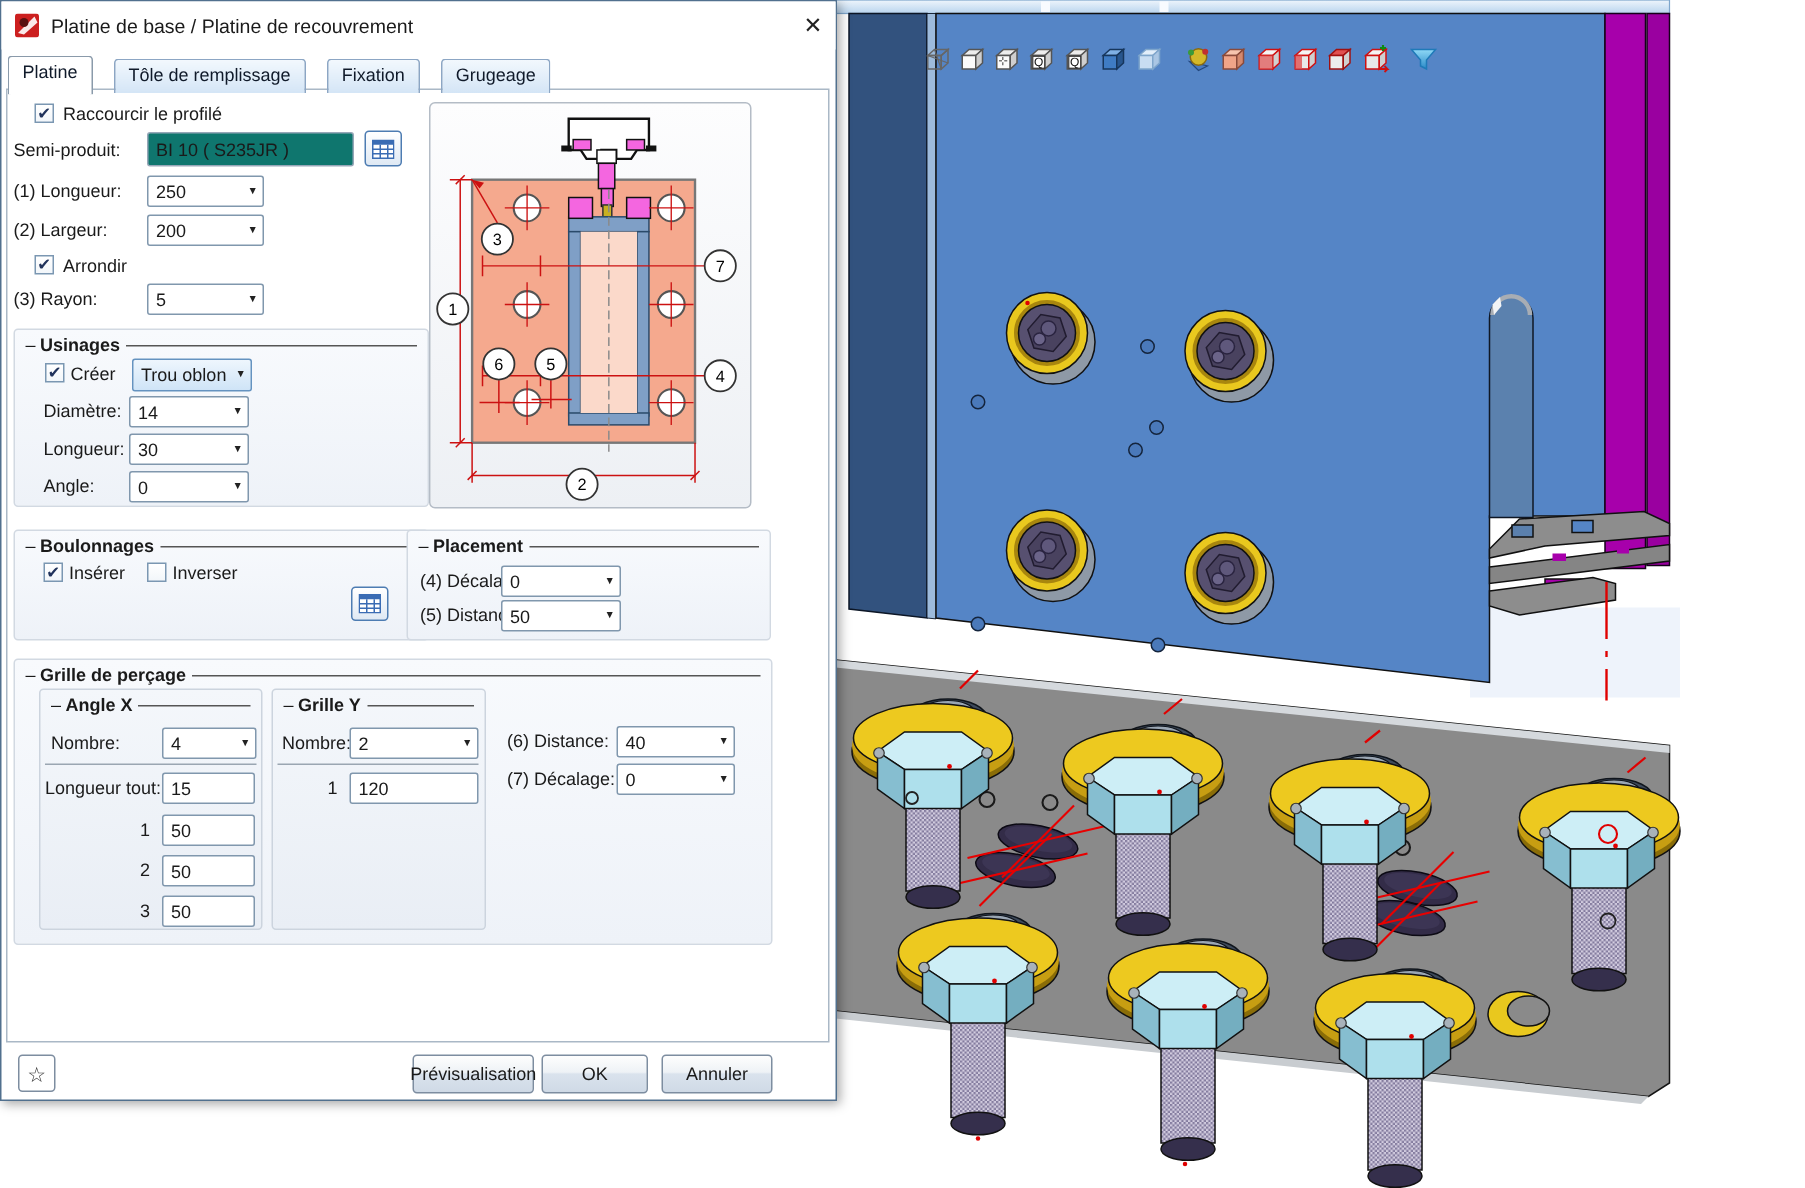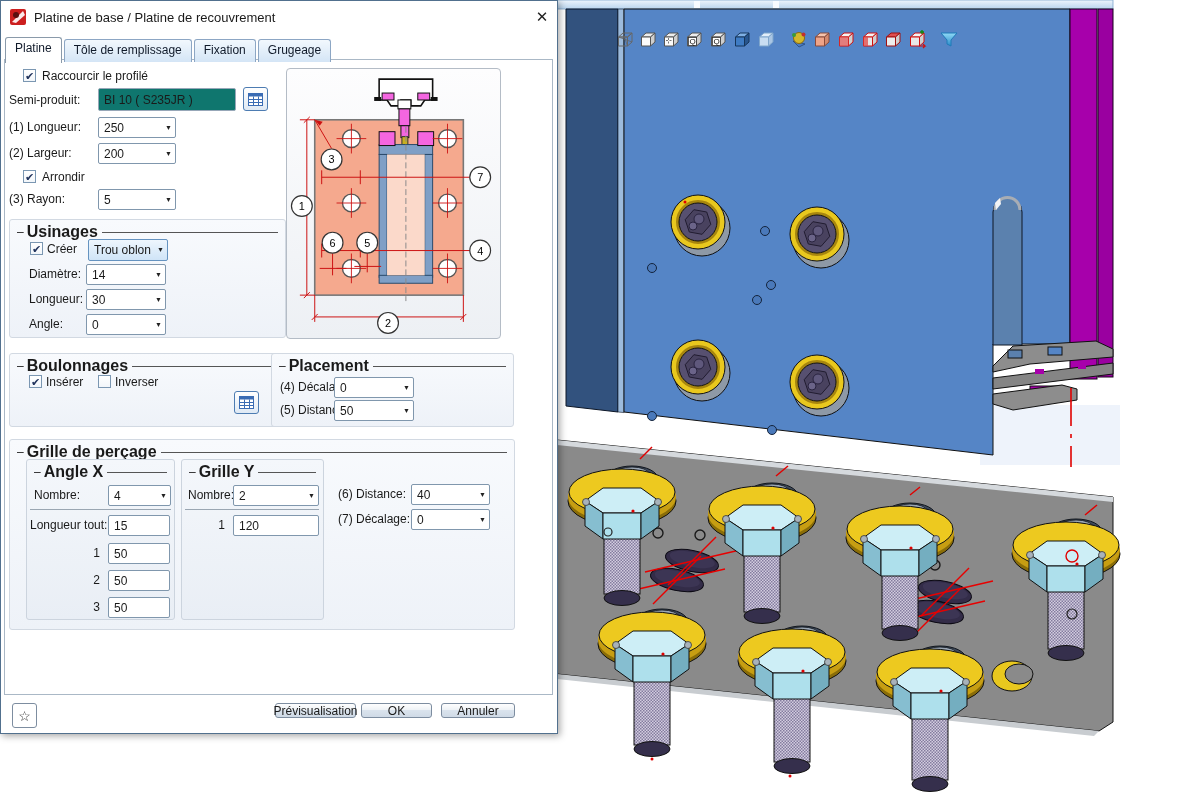--- a/index.html
+++ b/index.html
@@ -6,45 +6,45 @@
   body { width:1203px; height:792px; position:relative; background:#fff; overflow:hidden;
          font-family:"Liberation Sans", sans-serif; font-size:12px; color:#1a1a1a; }
   #scene { position:absolute; left:0; top:0; z-index:0; }
   
   .dlg { position:absolute; left:0; top:0; width:558px; height:734px; background:#fff;
          border:1px solid #51708e; box-shadow:2px 2px 7px rgba(0,0,0,.35); z-index:2; box-sizing:border-box; }
   .titlebar { position:absolute; left:0; top:0; right:0; height:32px; display:flex; align-items:center; background:#fff; }
   .title-ic { width:16px; height:16px; margin:0 8px 0 9px; flex:0 0 auto; }
   .title-tx { font-size:13px; flex:1; }
   .close-x { width:30px; text-align:center; font-size:15px; color:#222; cursor:default; }
-  .tabs { position:absolute; left:4px; top:36px; display:flex; align-items:flex-end; z-index:3; }
+  .tabs { position:absolute; left:4px; top:36px; display:flex; align-items:flex-end; z-index:3;gap:12px; }
   .tab { height:17px; padding:3px 9px 2px; margin-right:2px; border:1px solid #8ca6c4; border-bottom:none;
          border-radius:3px 3px 0 0; background:linear-gradient(#f2f8fd,#d4e5f6); color:#101a2a; }
   .tab.active { background:#fff; border-color:#8a9aaa; height:20px; margin-bottom:-1px; }
   .page { position:absolute; left:3px; top:58px; width:549px; height:636px; border:1px solid #aab8c6;
           background:#fff; box-sizing:border-box; }
   .lab { position:absolute; white-space:nowrap; }
   .cb { position:absolute; width:13px; height:13px; border:1px solid #7b97b2; background:linear-gradient(#fff,#f2f6fa);
         font-size:11px; line-height:12px; text-align:center; color:#21335c; box-sizing:border-box; }
   .combo, .tin, .yfield { position:absolute; height:21px; box-sizing:border-box; border:1px solid #8097ad;
         background:#fff; border-radius:2px; padding:3px 16px 0 5px; white-space:nowrap; overflow:hidden; }
   .tin { padding-right:4px; }
   .yfield { background:#0f766e; border-color:#97a7b8; padding-right:4px; }
   .combo .arr { position:absolute; right:3px; top:6px; font-size:7px; color:#222; }
   .combo.hl { background:linear-gradient(#eef6fd,#cfe4f7); border-color:#6593c0; }
   .ibtn { position:absolute; border:1px solid #4d7cb2; border-radius:3px; background:linear-gradient(#ffffff,#dfe9f4);
           display:flex; align-items:center; justify-content:center; box-sizing:border-box; }
   .group { position:absolute; border:1px solid #d2d9e2; border-radius:3px; background:linear-gradient(#f8fafd,#eef2f8); box-sizing:border-box; }
   .group.sub { background:linear-gradient(#f4f7fb,#e9eef5); border-color:#ccd4de; }
   .gtitle { position:absolute; top:3px; left:7px; right:7px; display:flex; align-items:center; }
   .gtitle .dash { margin-right:3px; }
-  .gtitle b { font-size:16px;text-align:center; }
+  .gtitle b { font-size:12px;text-align:center; }
   .gtitle .rule { flex:1; height:1px; background:#555; margin-left:4px; }
   .sepline { position:absolute; height:1px; background:#9aa6b2; }
-  .btn { position:absolute; height:15px; border:1px solid #7d8da0; border-radius:3px; box-sizing:border-box;
+  .btn { position:absolute; height:26px; border:1px solid #7d8da0; border-radius:3px; box-sizing:border-box;
          background:linear-gradient(180deg,#fefefe 0%,#eef2f6 45%,#dae3ed 50%,#cfdae6 100%);
          display:flex; align-items:center; justify-content:center; font-size:12px; }
   .starbtn { position:absolute; width:25px; height:25px; border:1px solid #7d8da0; border-radius:3px; background:#fff;
              display:flex; align-items:center; justify-content:center; font-size:14px; color:#333; box-sizing:border-box; }
   .preview { position:absolute; left:285px; top:67px; width:215px; height:271px; border:1px solid #b4bcc6;
              border-radius:4px; background:linear-gradient(#fdfdfe,#edf0f4); box-sizing:border-box; }
   .rt { text-align:right; }
 </style>
 </head>
 <body>

